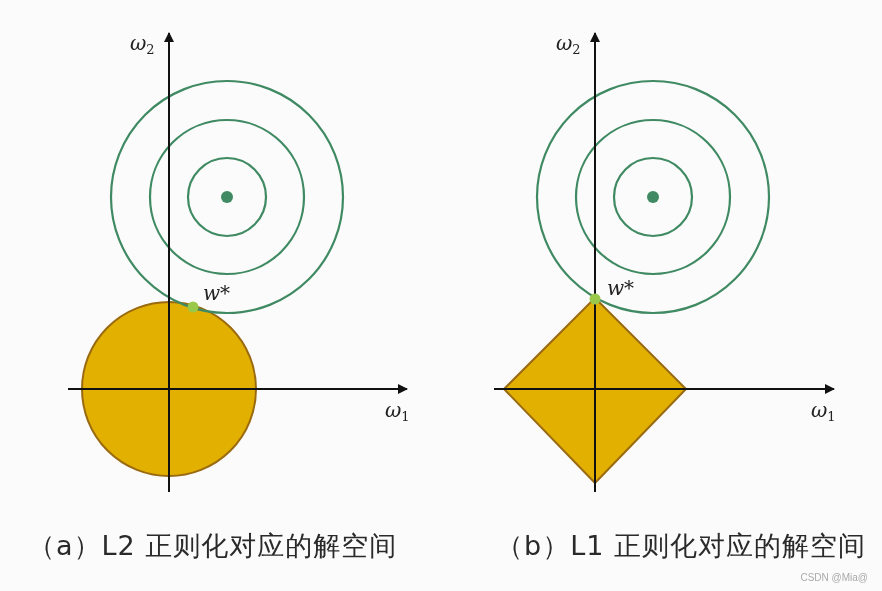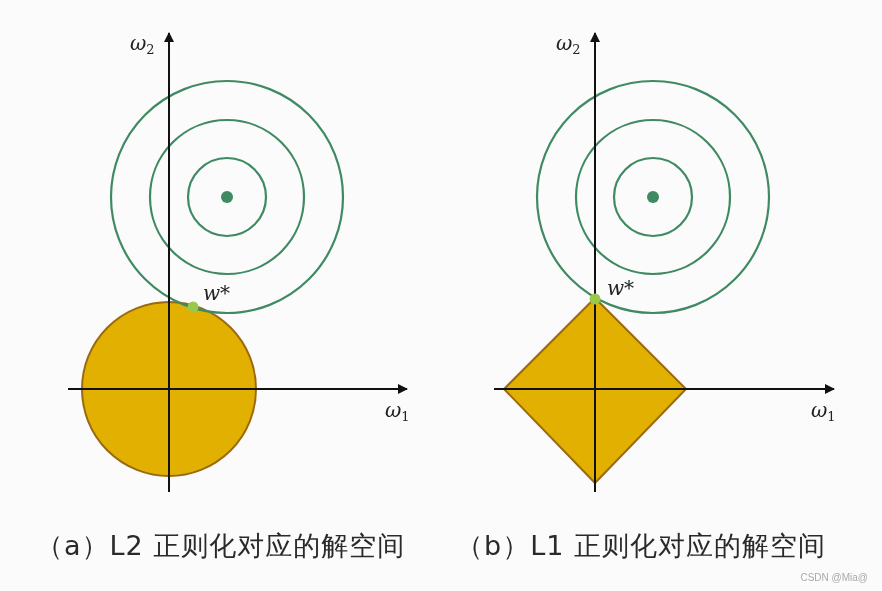--- a/index.html
+++ b/index.html
@@ -41,15 +41,15 @@
     <circle cx="653" cy="197" r="6" fill="#3f8a62"></circle>
     <line x1="494" y1="389" x2="834" y2="389" stroke="#111" stroke-width="2" marker-end="url(#arrow)"></line>
     <line x1="595" y1="492" x2="595" y2="33" stroke="#111" stroke-width="2" marker-end="url(#arrow)"></line>
     <circle cx="595" cy="299" r="5.5" fill="#99c84a"></circle>
     <text x="607" y="295" font-size="20" class="axis-label" fill="#222">w*</text>
     <text x="556" y="50" font-size="20" class="axis-label" fill="#222">ω<tspan font-size="13" dy="4" font-style="normal">2</tspan></text>
     <text x="811" y="417" font-size="20" class="axis-label" fill="#222">ω<tspan font-size="13" dy="4" font-style="normal">1</tspan></text>
   </g>
 </svg>
 
-<div class="caption" style="left:36px; top:528px;text-align:right;">（a）L2 正则化对应的解空间</div>
-<div class="caption" style="left:456px; top:528px;">（b）L1 正则化对应的解空间</div>
+<div class="caption" style="left:28px; top:528px;text-align:right;">（a）L2 正则化对应的解空间</div>
+<div class="caption" style="left:496px; top:528px;">（b）L1 正则化对应的解空间</div>
 <div class="watermark">CSDN @Mia@</div>
 
 </body></html>

